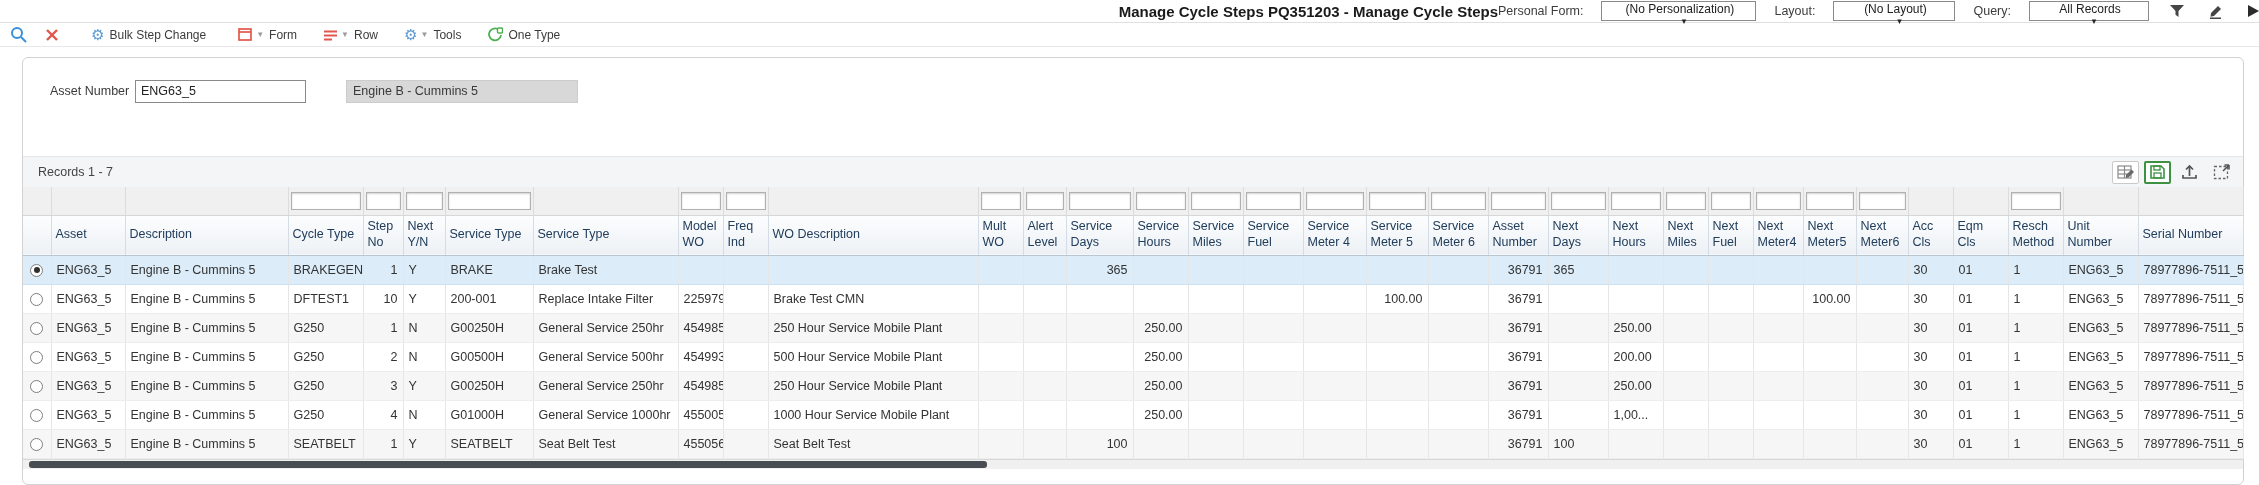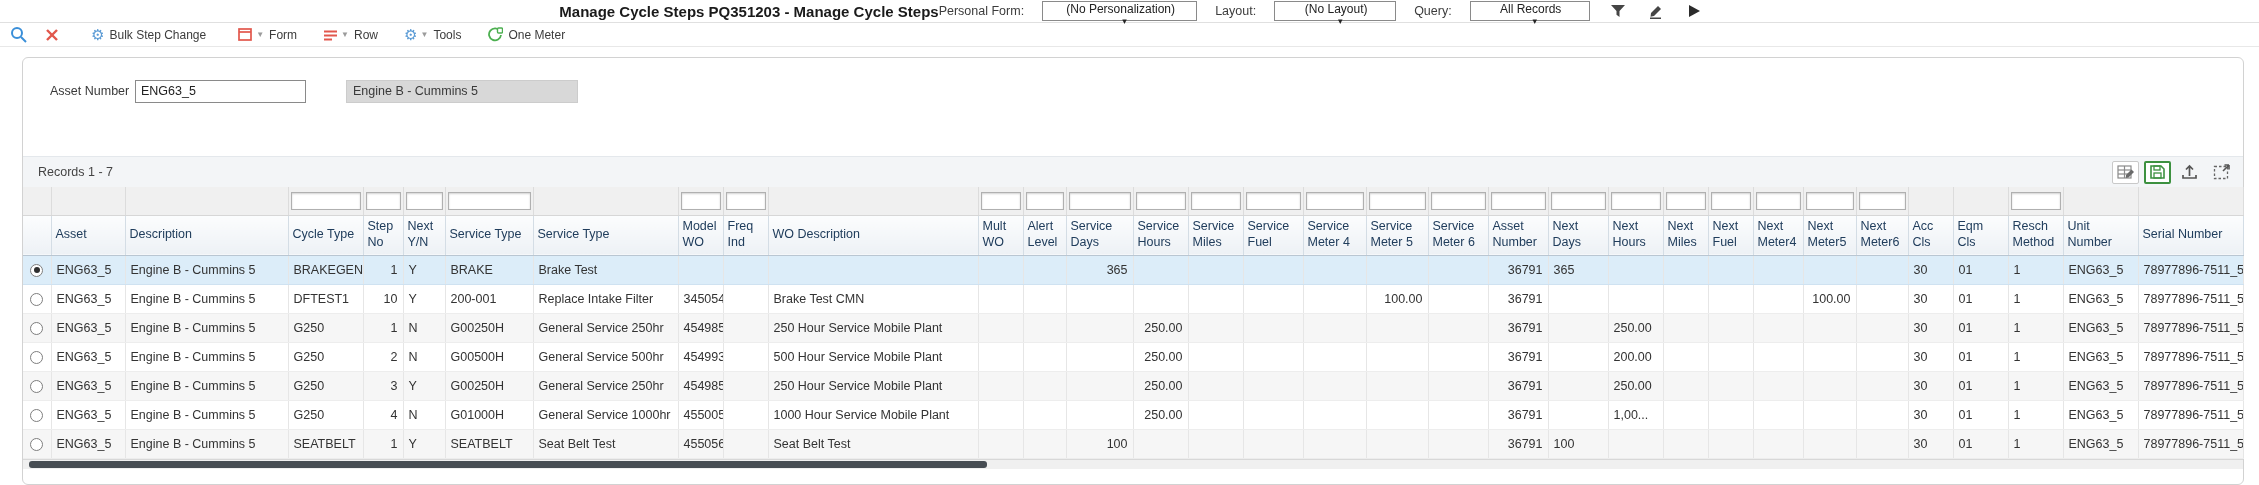--- a/index.html
+++ b/index.html
@@ -1,20 +1,20 @@
 <!DOCTYPE html>
 <html><head>
 <meta charset="utf-8">
 <style>
   * { margin:0; padding:0; box-sizing:border-box; }
   html,body { width:2259px; height:485px; overflow:hidden; background:#fff;
     font-family:"Liberation Sans", sans-serif; color:#333; }
 
   
-  .titlebar { height:23px; display:flex; align-items:center; justify-content:center;
+  .titlebar { height:23px; display:flex; align-items:center; justify-content:flex-end;
     border-bottom:1px solid #e0e0e0; padding:0 6px 0 0; background:#fff; }
   .page-title { font-size:15px; font-weight:bold; color:#1a1a1a; white-space:nowrap; }
   .top-controls { display:flex; align-items:center; gap:18px; font-size:12.5px; color:#3c3c3c; }
   .top-controls .lbl { white-space:nowrap; }
   .select { display:inline-flex; align-items:center; justify-content:space-between;
     border:1px solid #8a8a8a; background:#fff; height:20px; padding:0 4px 0 6px;
     font-size:12px; color:#222; cursor:pointer;flex-direction:column; }
   .select .chev { font-size:9px; margin-left:8px; color:#222; }
   .sel-pf { width:155px; } .sel-layout { width:122px; } .sel-query { width:120px; }
   .tc-icon { display:inline-flex; align-items:center; justify-content:center; width:20px; height:18px; cursor:pointer; }
@@ -156,21 +156,21 @@
   <span class="tb-item" style="margin-left:8px">
     <span class="gear">⚙</span>
     <span class="tb-caret">▼</span>
     <span>Tools</span>
   </span>
   <span class="tb-item" style="margin-left:8px">
     <svg width="16" height="15" viewBox="0 0 16 15">
         <path d="M13 4 A6 6 0 1 0 14 8" fill="none" stroke="#4caf50" stroke-width="1.8"></path>
         <rect x="10.5" y="1" width="5" height="5" rx="1" fill="#fff" stroke="#4caf50" stroke-width="1.4"></rect>
       </svg>
-    <span>One Meter</span>
+    <span>One Type</span>
   </span>
 </div>
 
 <div class="panel">
 
   <div class="form-row">
     <span class="form-label">Asset Number</span>
     <input class="asset-input" value="ENG63_5" style="">
     <span class="asset-desc">Engine B - Cummins 5</span>
   </div>
@@ -354,21 +354,21 @@
           </tr>
           <tr class="row odd">
             <td class="radio-cell"><span class="radio"></span></td>
             <td>ENG63_5</td>
             <td>Engine B - Cummins 5</td>
             <td>DFTEST1</td>
             <td class="num">10</td>
             <td>Y</td>
             <td>200-001</td>
             <td>Replace Intake Filter</td>
-            <td class="num">345054</td>
+            <td class="num">225979</td>
             <td></td>
             <td>Brake Test CMN</td>
             <td class="num"></td>
             <td></td>
             <td class="num"></td>
             <td class="num"></td>
             <td class="num"></td>
             <td class="num"></td>
             <td class="num"></td>
             <td class="num">100.00</td>

